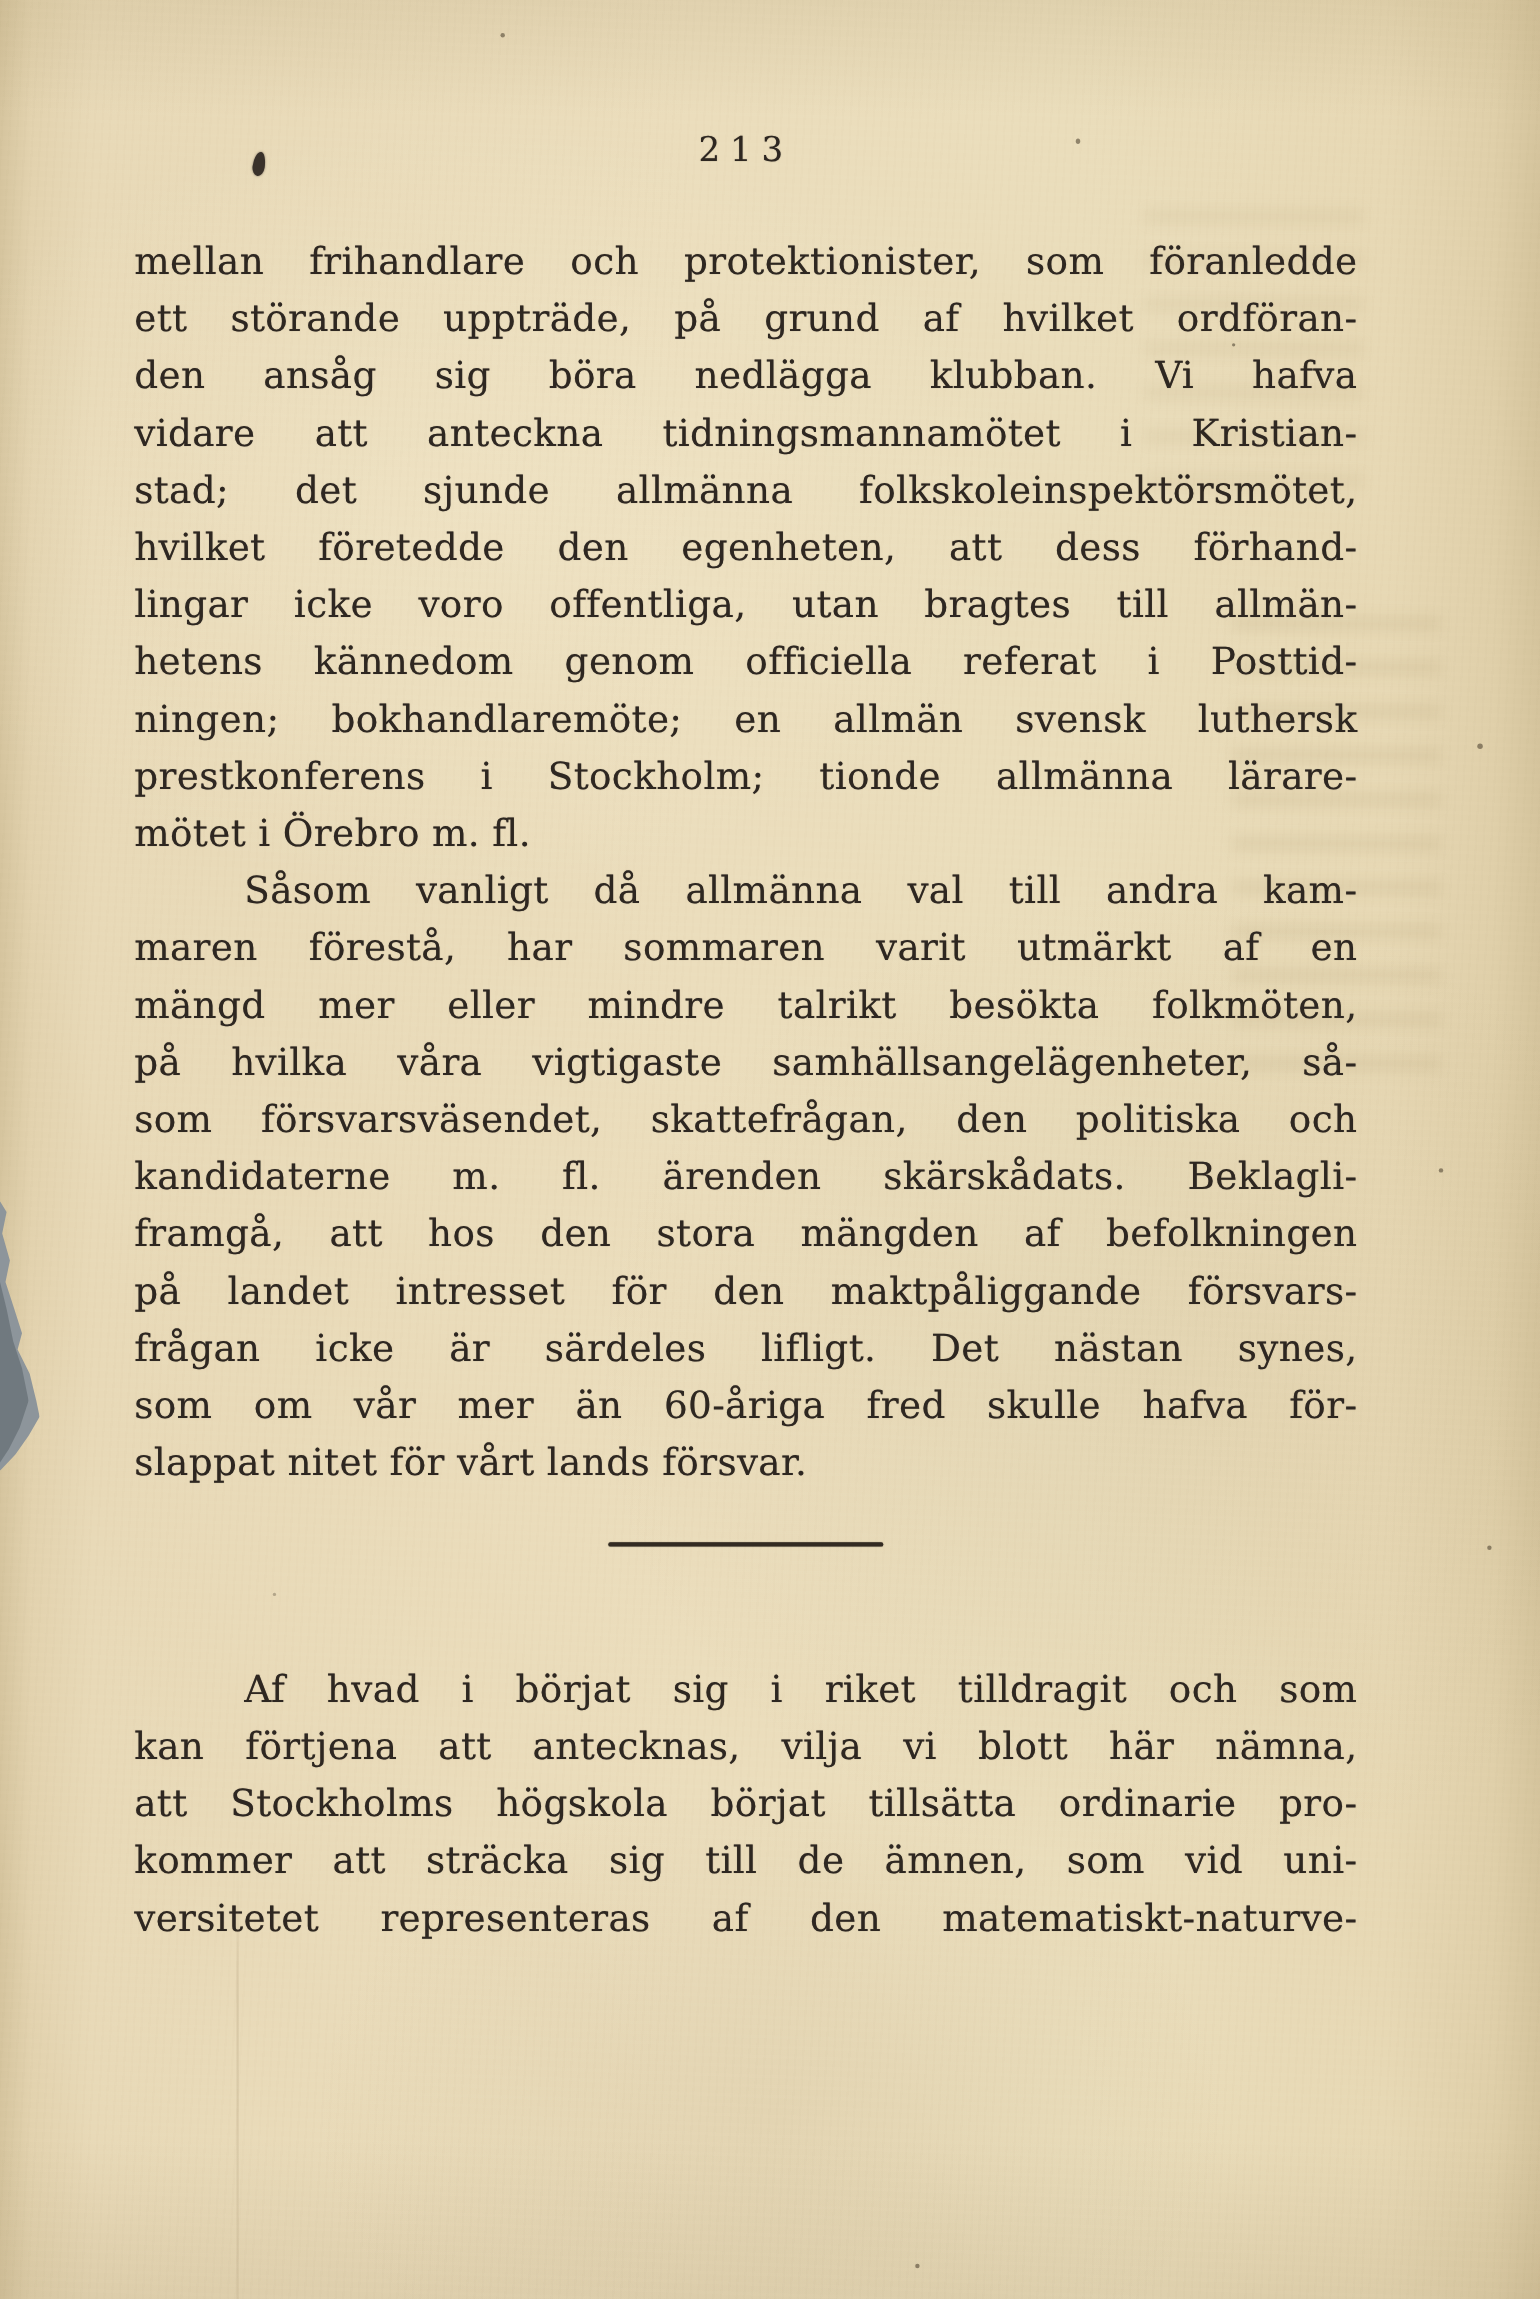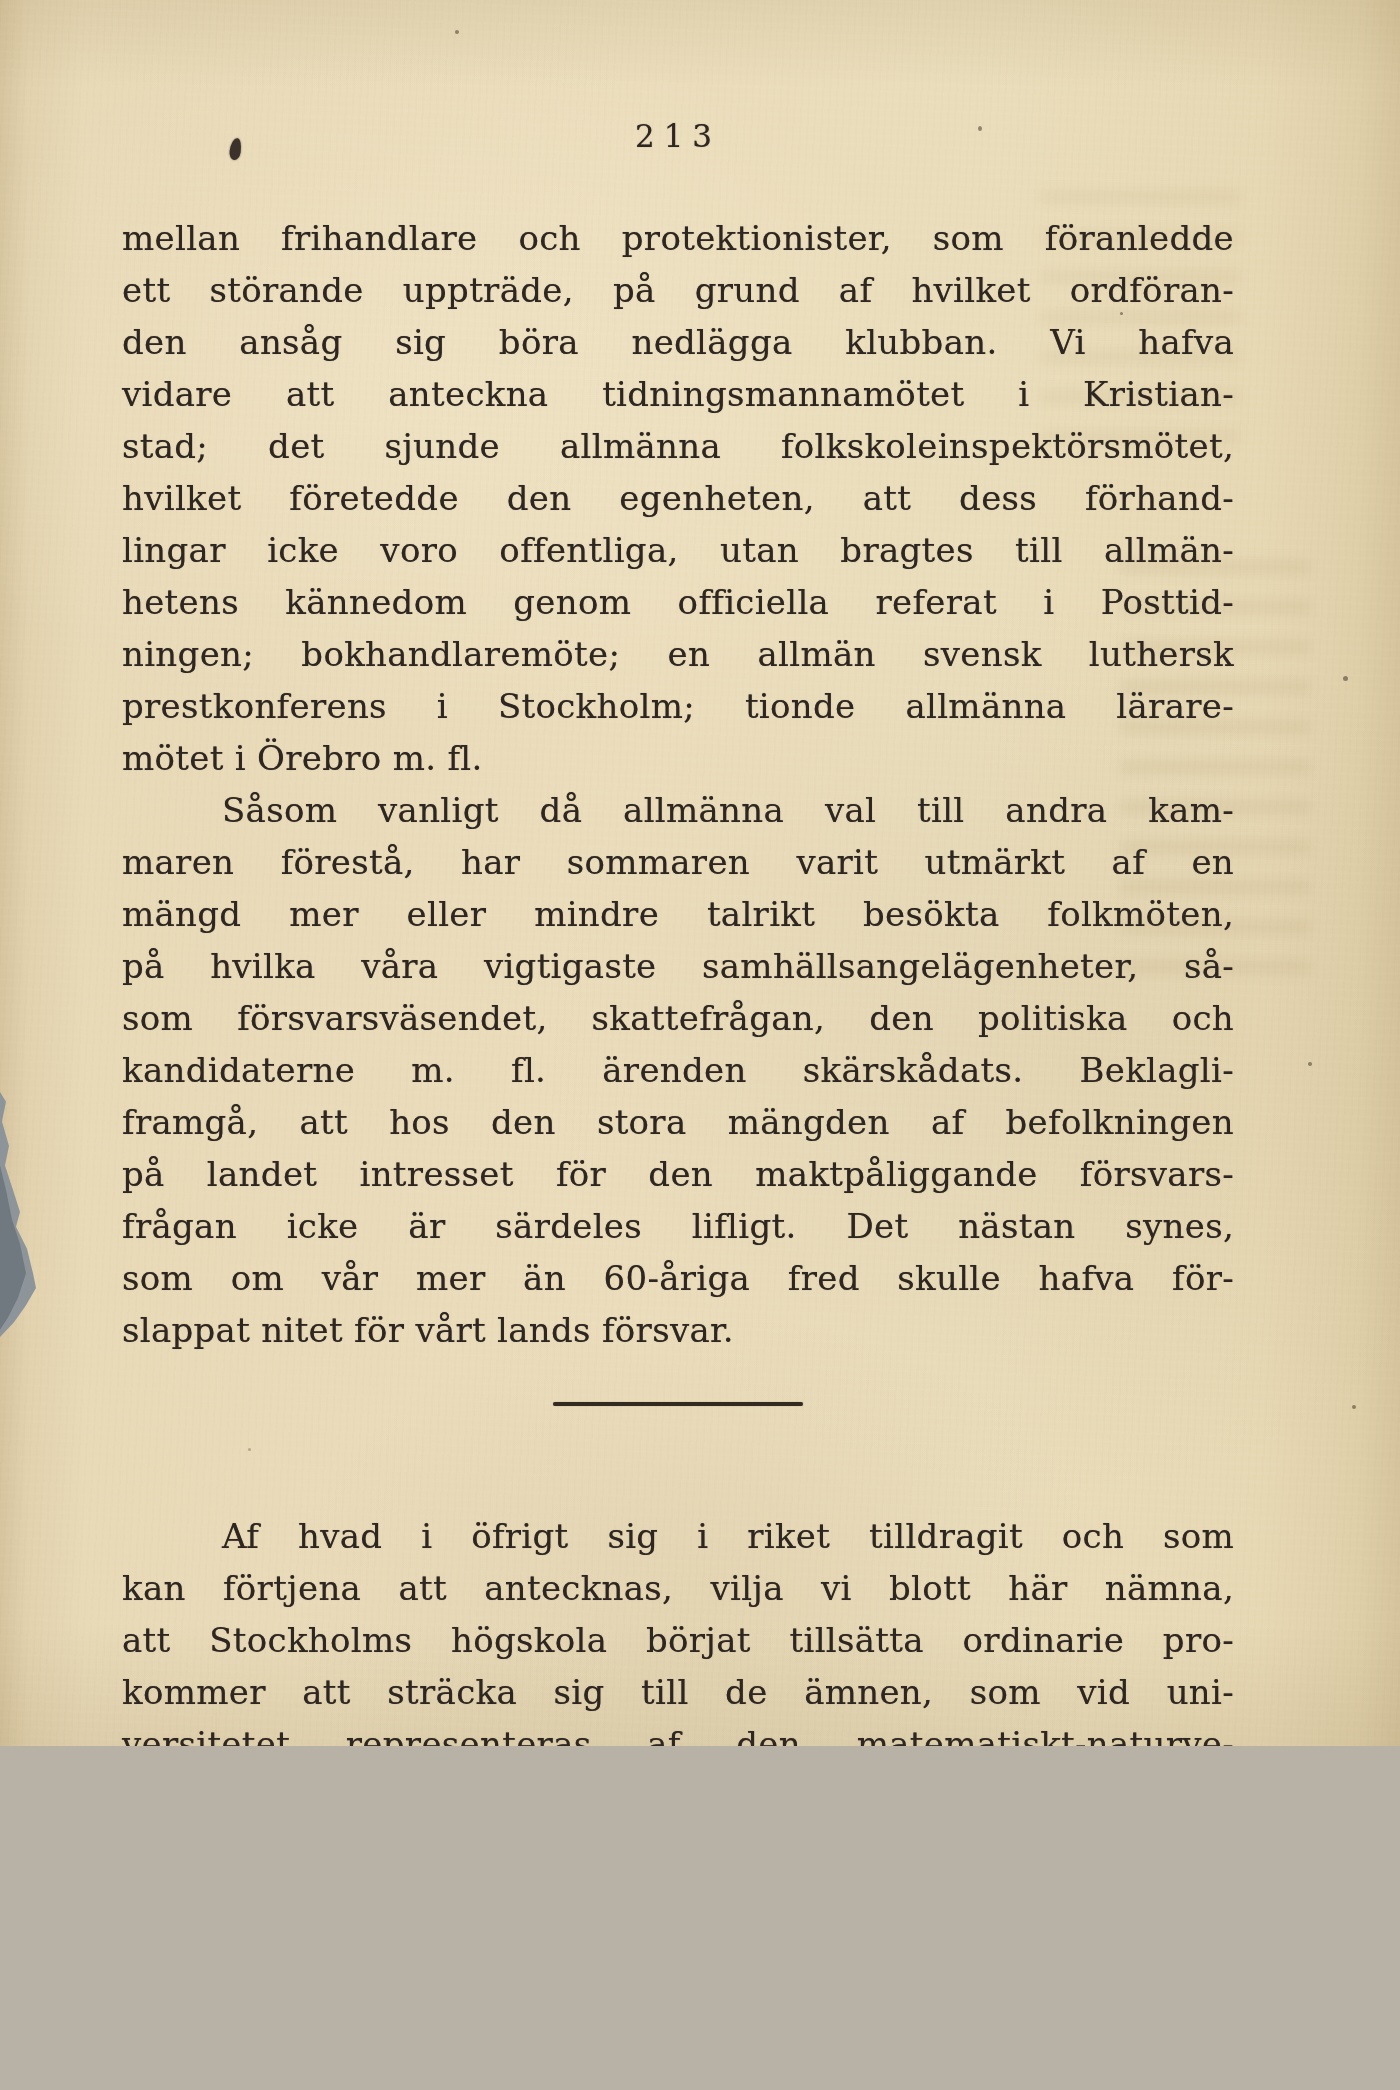--- a/index.html
+++ b/index.html
@@ -1,18 +1,18 @@
 <!DOCTYPE html>
 <html><head>
 <meta charset="utf-8">
 <style>
   html,body{margin:0;padding:0;background:#b8b2a6;}
   .page{
     position:relative;
-    width:1400px;height:1746px;
+    width:1400px;height:2090px;
     overflow:hidden;
     font-family:"DejaVu Serif","Liberation Serif",serif;
     background:
       radial-gradient(ellipse 900px 600px at 30% 22%, rgba(255,248,225,0.20), rgba(255,248,225,0) 60%),
       radial-gradient(ellipse 800px 700px at 75% 60%, rgba(120,95,55,0.06), rgba(120,95,55,0) 65%),
       radial-gradient(ellipse 700px 500px at 50% 92%, rgba(130,105,60,0.08), rgba(130,105,60,0) 60%),
       linear-gradient(90deg,#d5c49e 0%,#e2d2ae 2%,#e8d9b7 6%,#ebddbc 45%,#eaddbb 70%,#e7d8b4 90%,#dfcfa9 97%,#d4c39c 100%);
   }
   .page::before{ 
     content:"";position:absolute;inset:0;pointer-events:none;
@@ -103,21 +103,21 @@
         <div class="text-line">som försvarsväsendet, skattefrågan, den politiska och</div>
         <div class="text-line">kandidaterne m. fl. ärenden skärskådats.  Beklagli-</div>
         <div class="text-line">framgå, att hos den stora mängden af befolkningen</div>
         <div class="text-line">på landet intresset för den maktpåliggande försvars-</div>
         <div class="text-line">frågan icke är särdeles lifligt.  Det nästan synes,</div>
         <div class="text-line">som om vår mer än 60-åriga fred skulle hafva för-</div>
         <div class="text-line last-line">slappat nitet för vårt lands försvar.</div>
       </div>
     <div class="divider"></div>
     <div class="paragraph-3">
-        <div class="text-line indent-line">Af hvad i öfrigt sig i riket tilldragit och som</div>
+        <div class="text-line indent-line">Af hvad i börjat sig i riket tilldragit och som</div>
         <div class="text-line">kan förtjena att antecknas, vilja vi blott här nämna,</div>
         <div class="text-line">att Stockholms högskola börjat tillsätta ordinarie pro-</div>
         <div class="text-line">kommer att sträcka sig till de ämnen, som vid uni-</div>
         <div class="text-line">versitetet representeras af den matematiskt-naturve-</div>
       </div>
   </div>
 
   <div class="gutter-tear"></div>
   <div class="gutter-tear-shade"></div>
   <div class="crease"></div>

